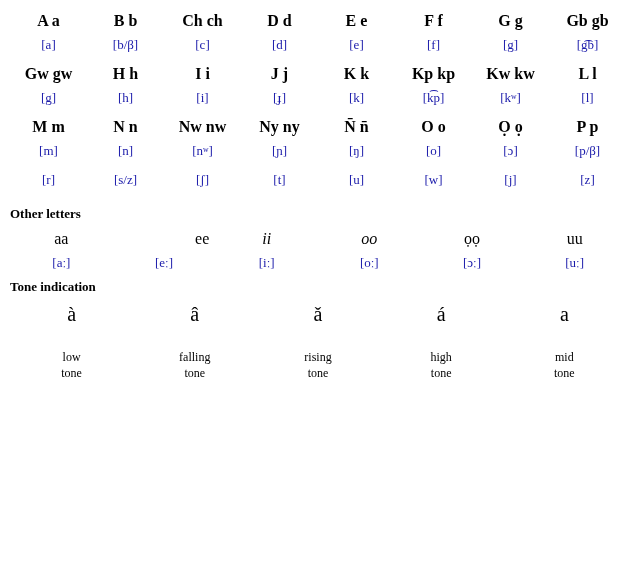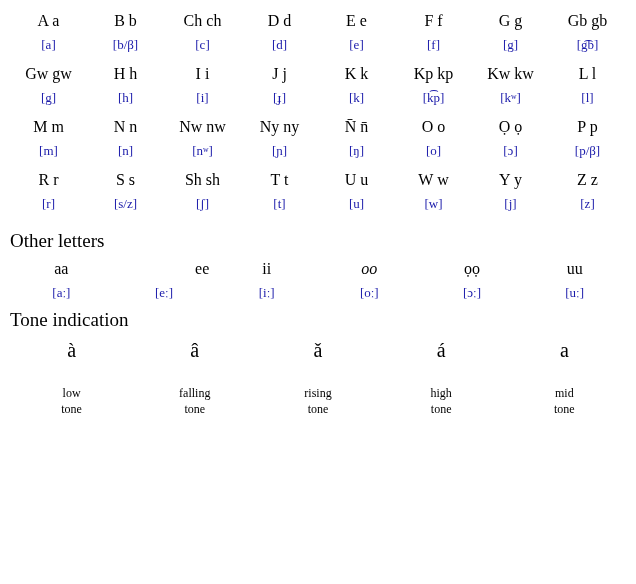--- a/index.html
+++ b/index.html
@@ -17,33 +17,33 @@
       border-collapse: collapse;
     }
     .alphabet-table td {
       text-align: center;
       vertical-align: top;
       padding: 4px 2px 2px 2px;
       min-width: 60px;
     }
     .letter {
       font-size: 16px;
-      font-weight: normal;
+      font-weight: bold;
       display: block;
       color: #000;
     }
     .ipa {
       font-size: 13px;
       color: #1a1aaa;
       display: block;
       margin-top: 1px;
     }
     .section-title {
-      font-size: 19px;
-      font-weight: normal;
+      font-size: 13px;
+      font-weight: bold;
       margin-top: 10px;
       margin-bottom: 4px;
     }
     .other-table td {
       text-align: center;
       vertical-align: top;
       padding: 4px 6px 2px 6px;
       min-width: 70px;
     }
     .tone-table td {
@@ -228,46 +228,20 @@
         </td>
         <td>
           <span class="ipa">[p/β]</span>
         </td>
       </tr>
       <tr>
         <td colspan="8" style="height: 6px;"></td>
       </tr>
       <tr>
         <td>
-          <span class="letter">R r</span>
-        </td>
-        <td>
-          <span class="letter">S s</span>
-        </td>
-        <td>
-          <span class="letter">Sh sh</span>
-        </td>
-        <td>
-          <span class="letter">T t</span>
-        </td>
-        <td>
-          <span class="letter">U u</span>
-        </td>
-        <td>
-          <span class="letter">W w</span>
-        </td>
-        <td>
-          <span class="letter">Y y</span>
-        </td>
-        <td>
-          <span class="letter">Z z</span>
-        </td>
-      </tr>
-      <tr>
-        <td>
           <span class="ipa">[r]</span>
         </td>
         <td>
           <span class="ipa">[s/z]</span>
         </td>
         <td>
           <span class="ipa">[ʃ]</span>
         </td>
         <td>
           <span class="ipa">[t]</span>
@@ -296,21 +270,21 @@
 <table class="alphabet-table other-table">
   <tbody id="other-body">
   <tr>
         <td>
           <span class="letter" style="font-weight: normal; text-align: center;">aa</span>
         </td>
         <td>
           <span class="letter" style="font-weight: normal; text-align: right;">ee</span>
         </td>
         <td>
-          <span class="letter" style="font-weight: normal;">ii</span>
+          <span class="letter" style="font-weight: normal; font-style: italic;">ii</span>
         </td>
         <td>
           <span class="letter" style="font-weight: normal; font-style: italic;">oo</span>
         </td>
         <td>
           <span class="letter" style="font-weight: normal;">ọọ</span>
         </td>
         <td>
           <span class="letter" style="font-weight: normal;">uu</span>
         </td>

